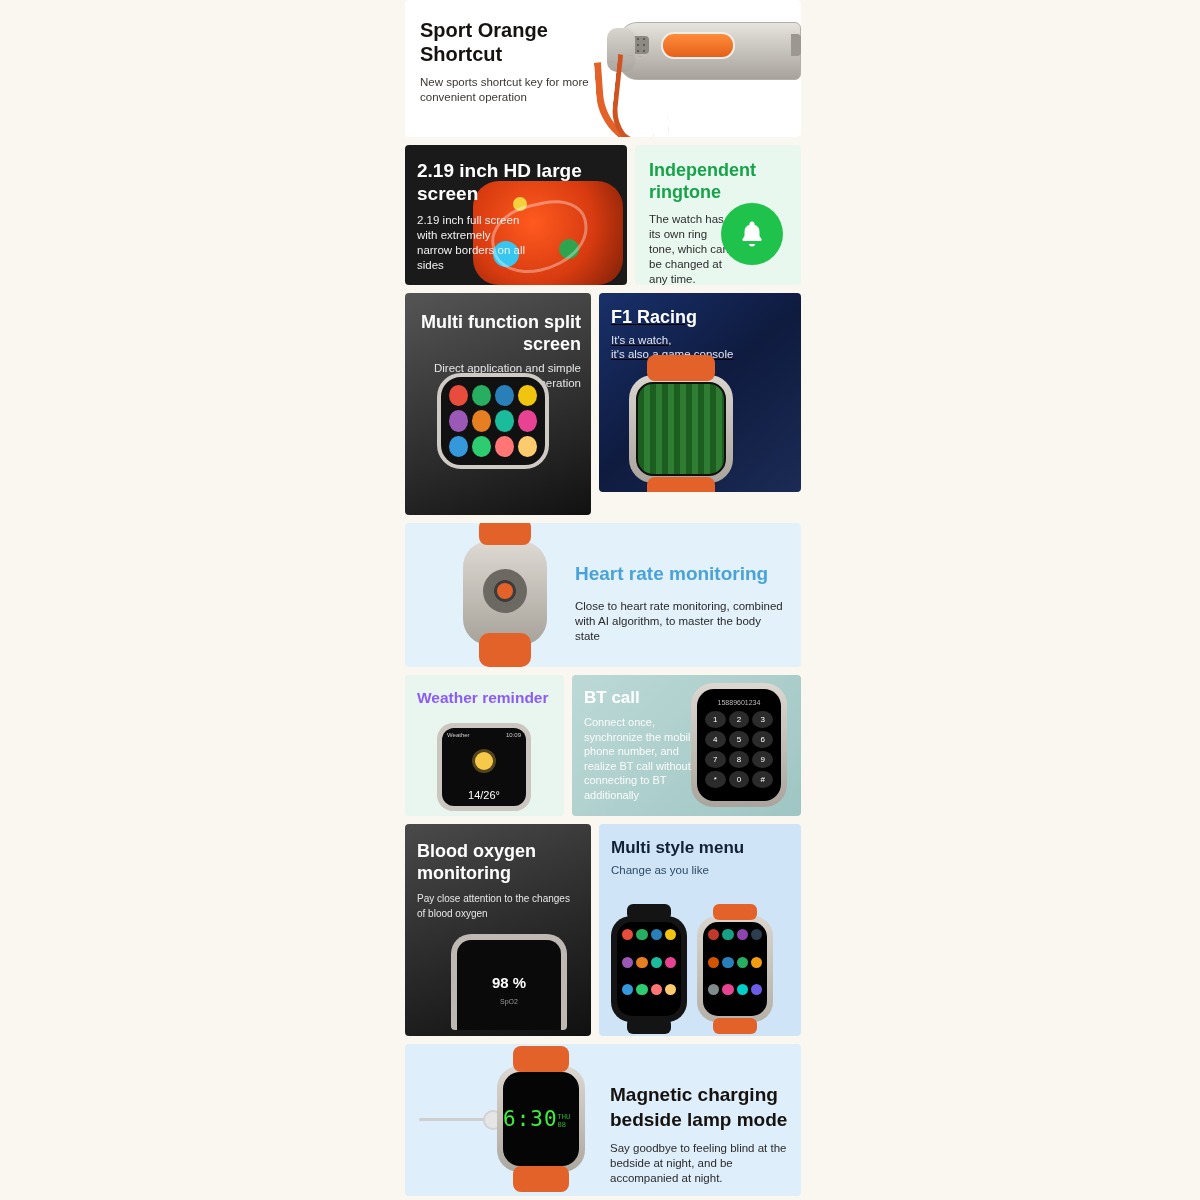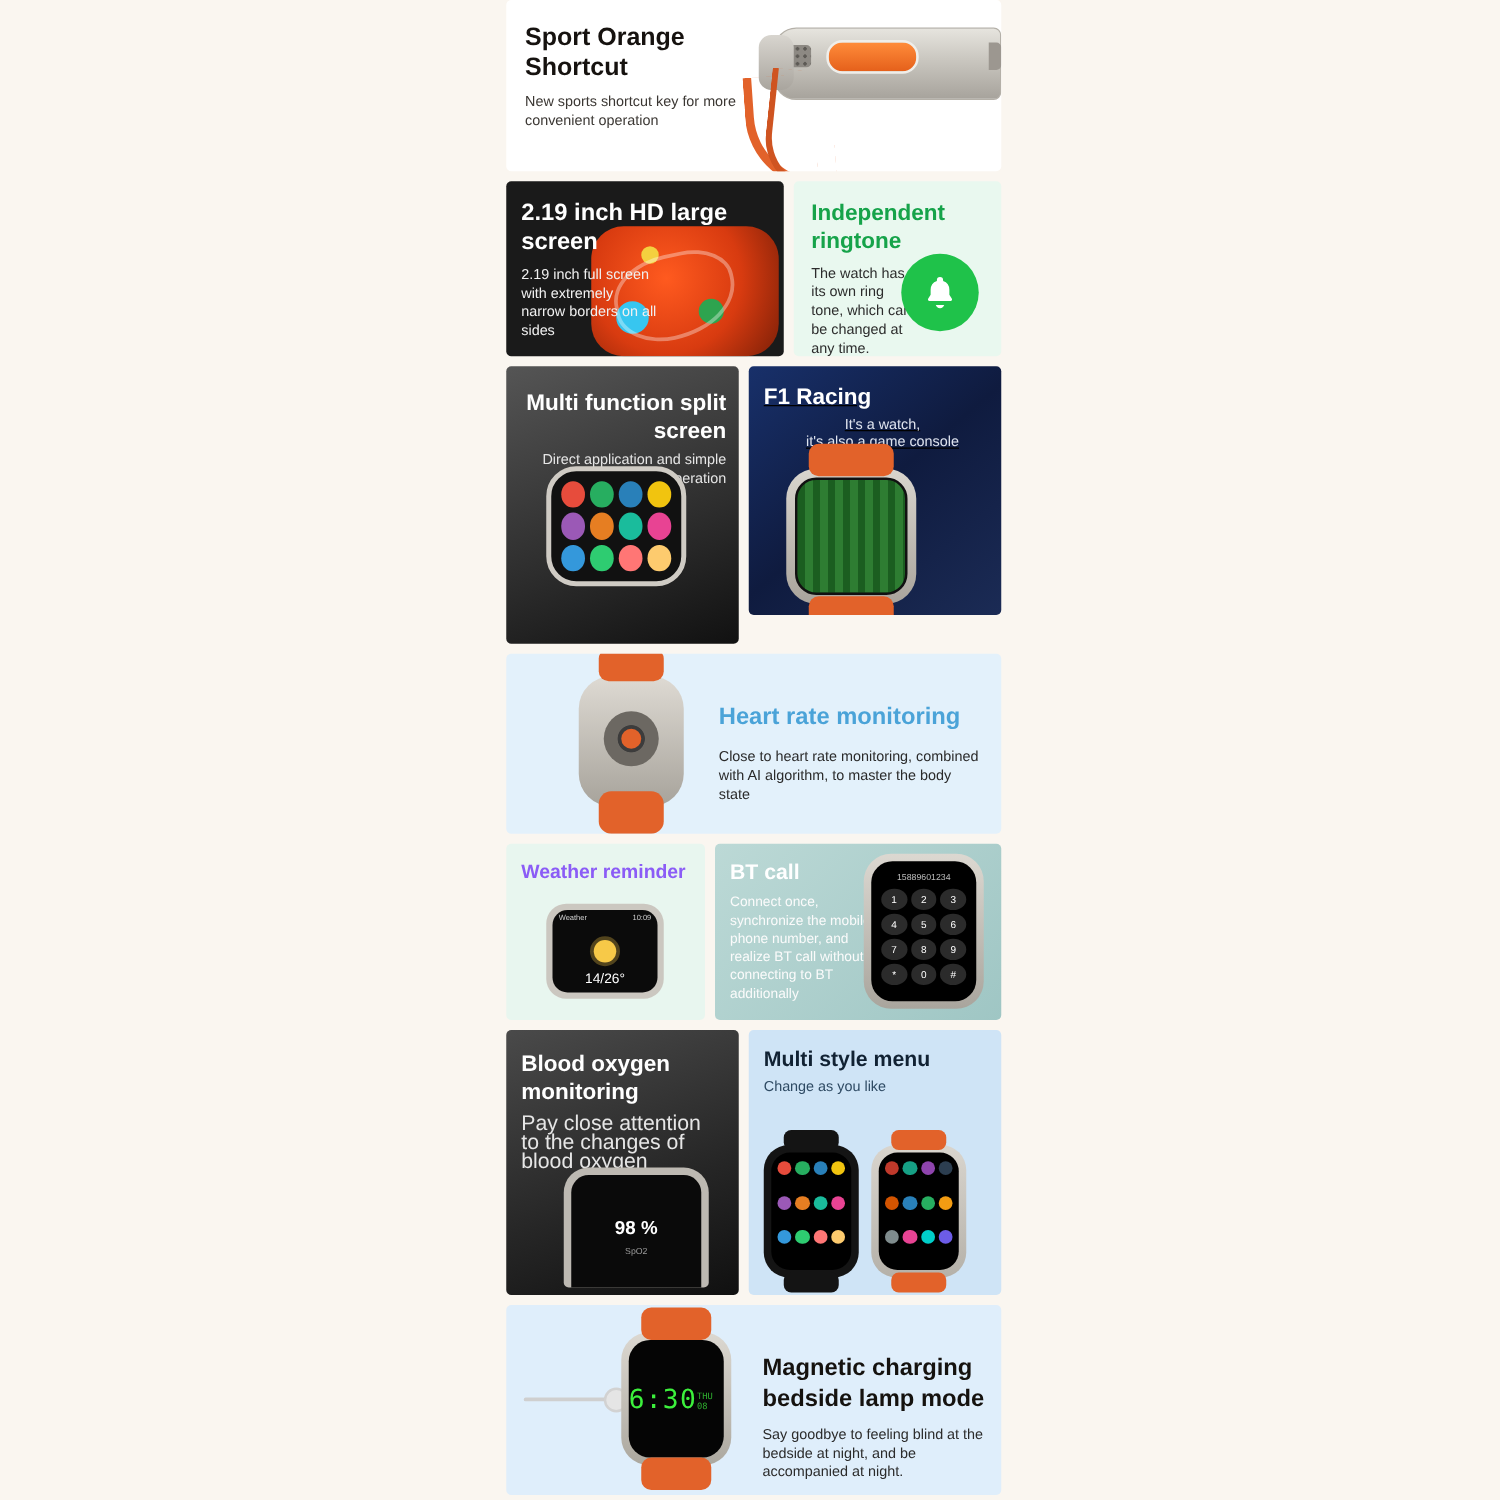--- a/index.html
+++ b/index.html
@@ -188,21 +188,21 @@
     display: block;
   }
   .c-f1 {
     flex: 1; height: 199px;
     background: linear-gradient(140deg,#18306a 0%, #0f1b3f 50%, #1b2b55 100%);
     padding: 14px 0 0 12px;
     position: relative;
     text-decoration: underline;
   }
   .c-f1 h2 { margin: 0; color: #fff; font-size: 18px; font-weight: bold; }
-  .c-f1 p { margin: 5px 0 0 0; color: #dfe4ef; font-size: 11.5px; line-height: 14px; text-align: center; }
+  .c-f1 p { margin: 5px 0 0 0; color: #dfe4ef; font-size: 11.5px; line-height: 14px; }
   .f1-watch {
     position: absolute; left: 30px; top: 82px;
     width: 104px; height: 108px; border-radius: 24px;
     background: linear-gradient(180deg,#d9d5ce,#a9a49c);
     padding: 7px;
   }
   .f1-screen {
     width: 100%; height: 100%; border-radius: 17px;
     background: #1b5e20;
     background-image: repeating-linear-gradient(90deg,#1b5e20 0 6px,#2e7d32 6px 12px);
@@ -242,21 +242,21 @@
   .hr-band-b { bottom: -22px; height: 34px; border-radius: 10px; }
 
   
   .c-weather {
     width: 159px; height: 141px; background: #e8f6ef;
     padding: 14px 0 0 12px; position: relative;
   }
   .c-weather h2 { margin: 0; color: #8b5cf6; font-size: 15.5px; font-weight: bold; }
   .w-watch {
     position: absolute; left: 32px; top: 48px;
-    width: 94px; height: 76px; border-radius: 16px;
+    width: 94px; height: 88px; border-radius: 16px;
     background: #cbc7c0; padding: 5px;
   }
   .w-screen {
     width: 100%; height: 100%; background: #0b0b0b; border-radius: 12px;
     color: #fff; font-size: 6px; padding: 4px 5px; position: relative;
   }
   .w-screen .top { display: flex; justify-content: space-between; font-size: 6px; color:#cfcfcf;}
   .w-sun {
     position: absolute; left: 50%; top: 24px; transform: translateX(-50%);
     width: 18px; height: 18px; border-radius: 50%; background: #f7c948;
@@ -286,21 +286,21 @@
   .bt-screen i { background:#2b2b2b; border-radius:50%; height:17px; display:flex; align-items:center; justify-content:center; font-style: normal;}
   .bt-num { grid-column: 1 / -1; text-align:center; font-size:7px; color:#bdbdbd; margin-bottom:2px;}
 
   
   .c-spo2 {
     width: 186px; height: 212px;
     background: linear-gradient(160deg,#4a4a4a,#262626 60%,#101010);
     padding: 16px 12px 0 12px; position: relative;
   }
   .c-spo2 h2 { margin: 0; color: #fff; font-size: 18px; line-height: 22px; font-weight: bold; }
-  .c-spo2 p { margin: 7px 0 0 0; color: #e6e6e6; font-size: 17px; line-height: 15px; }
+  .c-spo2 p { margin: 7px 0 0 0; color: #e6e6e6; font-size: 10px; line-height: 15px; }
   .spo2-watch {
     position: absolute; left: 46px; bottom: 6px;
     width: 116px; height: 96px; border-radius: 20px 20px 4px 4px;
     background: #bdb9b2; padding: 6px 6px 0 6px;
   }
   .spo2-screen {
     width: 100%; height: 100%; background: #0a0a0a; border-radius: 14px 14px 0 0;
     position: relative; color: #fff;
   }
   .spo2-val {

